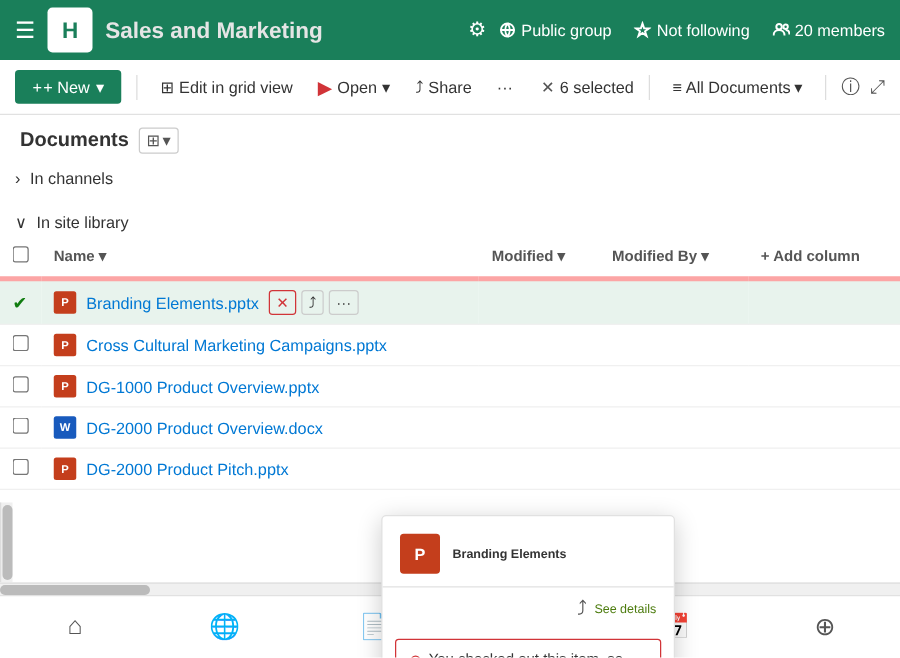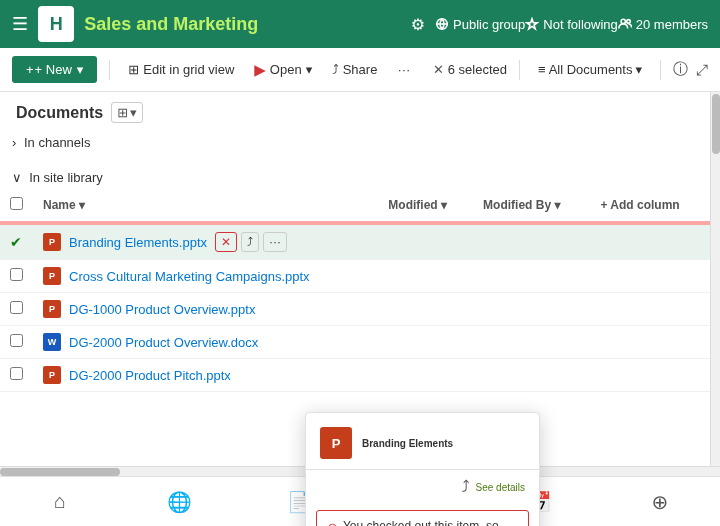--- a/index.html
+++ b/index.html
@@ -15,23 +15,23 @@
       gap: 10px;
     }
     .hamburger-icon { color: #fff; font-size: 18px; cursor: pointer; }
     .app-logo {
       background: #fff;
       border-radius: 4px;
       width: 36px; height: 36px;
       display: flex; align-items: center; justify-content: center;
       font-weight: bold; font-size: 18px; color: #1a7f5a;
     }
-    .group-name { color: #bef264; font-size: 18px; font-weight: 600; flex: 1; }
+    .group-name { color: #e5e5e5; font-size: 18px; font-weight: 600; flex: 1; }
     .settings-icon { color: #fff; font-size: 16px; margin-left: 6px; }
-    .header-right { display: flex; align-items: center; }
+    .header-right { display: flex; align-items: center; gap: 18px; }
     .header-badge { color: #fff; font-size: 13px; display: flex; align-items: center; gap: 4px; }
     .header-badge svg { width: 14px; height: 14px; fill: none; stroke: #fff; stroke-width: 1.8; }
 
     
     .toolbar {
       background: #fff;
       border-bottom: 1px solid #e1e1e1;
       height: 44px;
       display: flex;
       align-items: center;
@@ -242,21 +242,21 @@
       <span>▾</span>
     </span>
     <div class="toolbar-sep"></div>
     <span style="color:#555;cursor:pointer;font-size:15px;">ⓘ</span>
     <span style="color:#555;cursor:pointer;font-size:15px;">⤢</span>
   </div>
 </div>
 
 <div style="position:relative; height:calc(526px - 92px);">
 
-  <div style="display:flex; height:calc(100% - 60px); overflow:hidden;">
+  <div style="display:flex; height:calc(100% - 60px); overflow:hidden;flex-direction:column;">
     <div class="main-content">
 
       <div class="docs-header">
         <span class="docs-title">Documents</span>
         <span class="docs-view-icon">
           <span>⊞</span>
             <span>▾</span>
         </span>
       </div>
 

